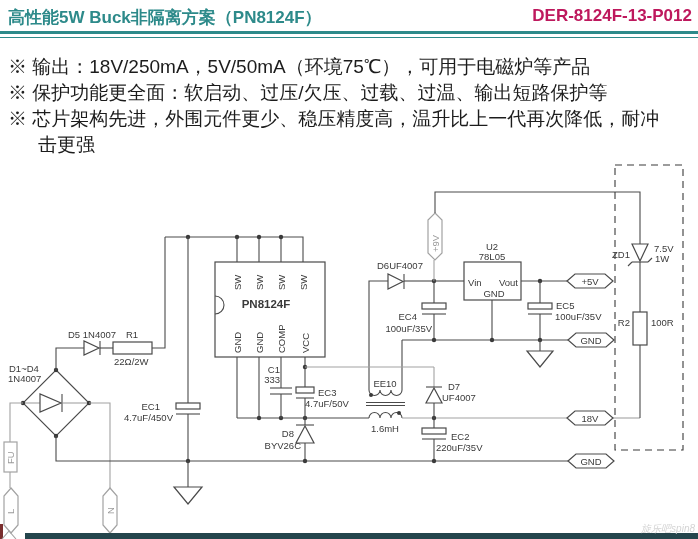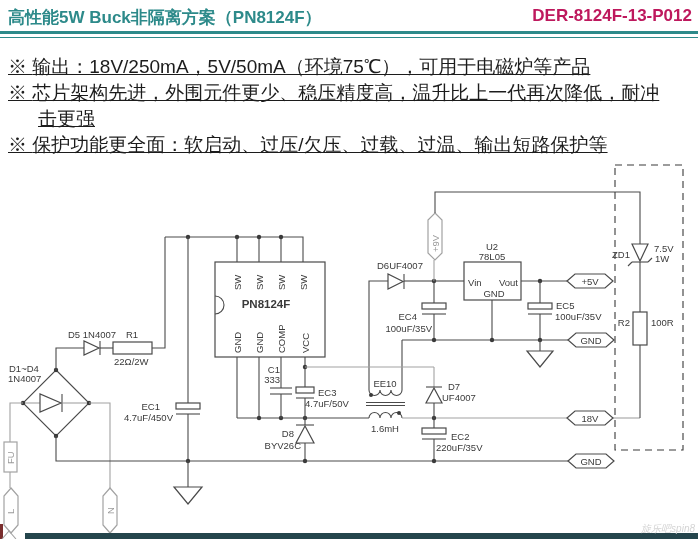--- a/index.html
+++ b/index.html
@@ -7,21 +7,21 @@
         font-family:"Liberation Sans",sans-serif;}
   
   #hdr{position:absolute;left:0;top:0;width:698px;}
   .title-row{position:absolute;left:8px;top:6px;width:684px;display:flex;justify-content:space-between;}
   .ttl{color:#2d8a8a;font-size:17px;font-weight:bold;letter-spacing:0px;white-space:nowrap;}
   .docno{color:#be185d;font-size:17px;font-weight:bold;white-space:nowrap;}
   .rule1{position:absolute;left:0;top:31px;width:698px;height:3px;background:#2d8a8a;}
   .rule2{position:absolute;left:0;top:37px;width:698px;height:1px;background:#2d8a8a;}
   
   #features{position:absolute;left:8px;top:54px;width:666px;color:#1c1c1c;
-            font-size:19px;line-height:26px;text-decoration:underline;}
+            font-size:19px;line-height:26px;}
   .feat{padding-left:30px;text-indent:-30px;}
   
   #schem{position:absolute;left:0;top:0;}
   .w{stroke:#4a4a4a;stroke-width:1.1;fill:none;}
   .g{stroke:#a2a2a2;stroke-width:1.1;fill:none;}
   .cmp{stroke:#4a4a4a;stroke-width:1.2;fill:#ffffff;}
   .cmpg{stroke:#a2a2a2;stroke-width:1.2;fill:#ffffff;}
   .dash{stroke:#3a3a3a;stroke-width:1.1;fill:none;stroke-dasharray:7 5;}
   .dot{fill:#3a3a3a;stroke:none;}
   text{font-family:"Liberation Sans",sans-serif;font-size:9.5px;fill:#3a3a3a;}
@@ -39,22 +39,22 @@
     <div class="title-row">
       <span class="ttl">高性能5W Buck非隔离方案（PN8124F）</span>
       <span class="docno">DER-8124F-13-P012</span>
     </div>
     <div class="rule1"></div>
     <div class="rule2"></div>
   </div>
 
   <div id="features">
     <div class="feat"><span>※</span> <span>输出：18V/250mA，5V/50mA（环境75℃），可用于电磁炉等产品</span></div>
+    <div class="feat"><span>※</span> <span>保护功能更全面：软启动、过压/欠压、过载、过温、输出短路保护等</span></div>
     <div class="feat"><span>※</span> <span>芯片架构先进，外围元件更少、稳压精度高，温升比上一代再次降低，耐冲击更强</span></div>
-    <div class="feat"><span>※</span> <span>保护功能更全面：软启动、过压/欠压、过载、过温、输出短路保护等</span></div>
   </div>
 
   <svg id="schem" width="698" height="539" viewBox="0 0 698 539">
 
     <g>
       <path class="w" d="M56,370 L89,403 L56,436 L23,403 Z"></path>
       <line class="g" x1="23" y1="403" x2="40" y2="403"></line>
       <path class="cmp" d="M40,394 L40,412 L61,403 Z"></path>
       <line class="w" x1="62" y1="394" x2="62" y2="412"></line>
       <line class="g" x1="63" y1="403" x2="89" y2="403"></line>

